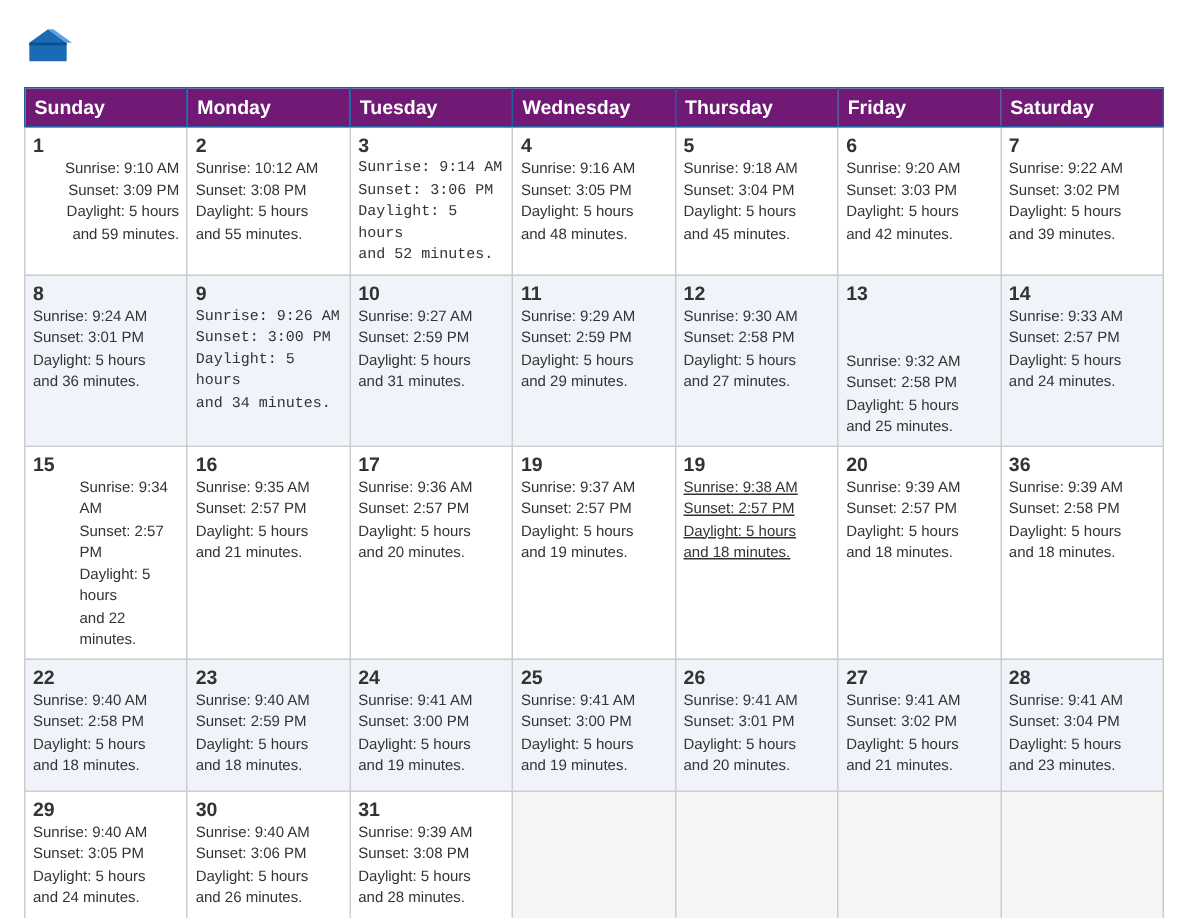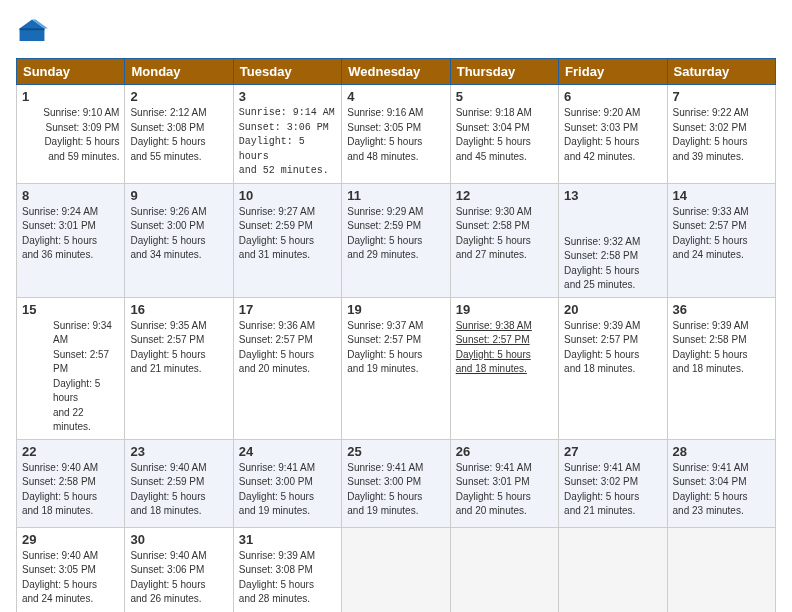--- a/index.html
+++ b/index.html
@@ -55,21 +55,21 @@
       color: #555;
       font-weight: normal;
     }
     .calendar {
       flex: 1;
       border-collapse: collapse;
       width: 100%;
       table-layout: fixed;
     }
     .calendar thead tr th {
-      background: #a16207;
+      background: #701a75;
       color: #fff;
       text-align: left;
       padding: 5px 6px;
       font-size: 13px;
       font-weight: bold;
       border: 1px solid #2060a0;
     }
     .calendar tbody tr td {
       vertical-align: top;
       padding: 4px 5px;
@@ -137,21 +137,21 @@
     <tr>
           <td>
             <span class="day-num">1</span>
             <div class="day-info" style="white-space: pre-line; text-align: right;">Sunrise: 9:10 AM
 Sunset: 3:09 PM
 Daylight: 5 hours
 and 59 minutes.</div>
           </td>
           <td>
             <span class="day-num">2</span>
-            <div class="day-info" style="white-space: pre-line;">Sunrise: 2:12 AM
+            <div class="day-info" style="white-space: pre-line;">Sunrise: 10:12 AM
 Sunset: 3:08 PM
 Daylight: 5 hours
 and 55 minutes.</div>
           </td>
           <td>
             <span class="day-num">3</span>
             <div class="day-info" style="white-space: pre-line; font-family: Liberation Mono, monospace;">Sunrise: 9:14 AM
 Sunset: 3:06 PM
 Daylight: 5 hours
 and 52 minutes.</div>
@@ -188,21 +188,21 @@
         <tr>
           <td>
             <span class="day-num">8</span>
             <div class="day-info" style="white-space: pre-line;">Sunrise: 9:24 AM
 Sunset: 3:01 PM
 Daylight: 5 hours
 and 36 minutes.</div>
           </td>
           <td>
             <span class="day-num">9</span>
-            <div class="day-info" style="white-space: pre-line;">Sunrise: 9:26 AM
+            <div class="day-info" style="white-space: pre-line; font-family: Liberation Mono, monospace;">Sunrise: 9:26 AM
 Sunset: 3:00 PM
 Daylight: 5 hours
 and 34 minutes.</div>
           </td>
           <td>
             <span class="day-num">10</span>
             <div class="day-info" style="white-space: pre-line;">Sunrise: 9:27 AM
 Sunset: 2:59 PM
 Daylight: 5 hours
 and 31 minutes.</div>

